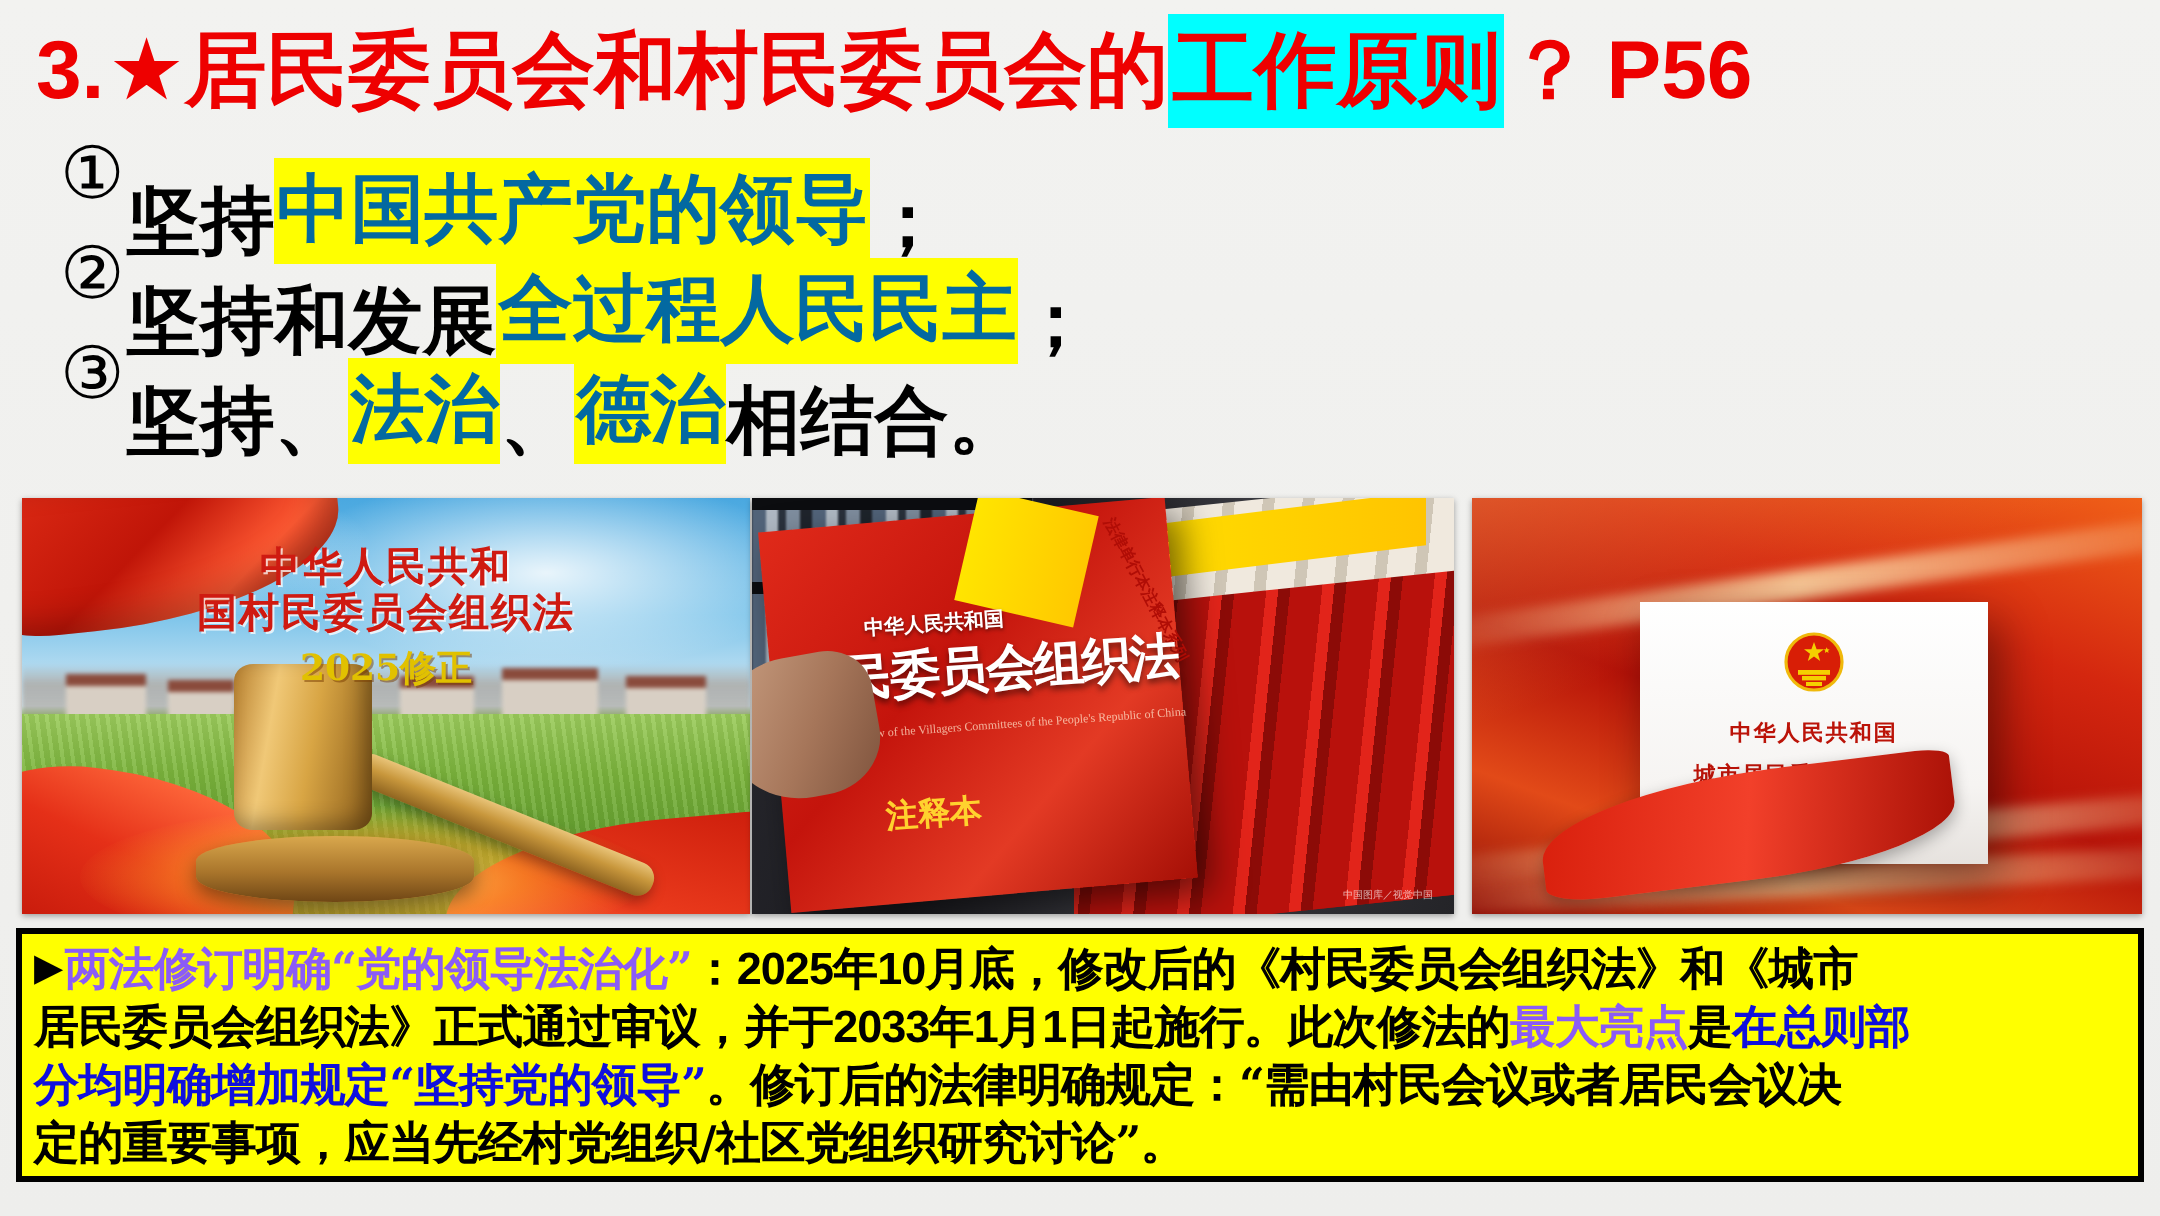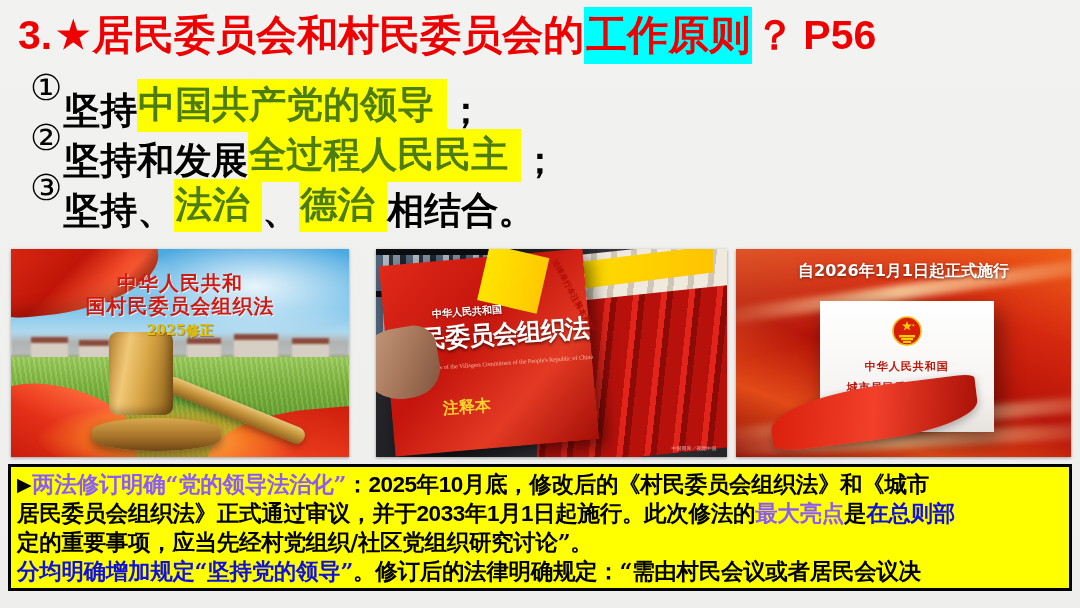--- a/index.html
+++ b/index.html
@@ -81,22 +81,22 @@
     font-family: "DejaVu Serif", "Liberation Serif", serif;
   }
   .bullet .circled {
     font-size: 36px;
     margin-right: 1px;
     font-family: "DejaVu Sans", sans-serif;
     font-weight: normal;
   }
   .hl-yellow {
     background: #ffff00;
-    color: #4d7c0f;
-    padding: 1px 13px 2px 1px;
+    color: #0369a1;
+    padding: 1px 1px 2px 1px;
     margin-top: 36px;
   }
   .blk {
     color: #000;
     margin-top: 48px;
   }
 
   
   .img-row {
     position: absolute;
@@ -105,21 +105,21 @@
     width: 1080px;
     height: 208px;
   }
   .photo {
     position: absolute;
     top: 0;
     height: 208px;
     overflow: hidden;
     box-shadow: 0 1px 3px rgba(0,0,0,0.35);
   }
-  .photo-1 { left: 11px;  width: 338px; }
+  .photo-1 { left: 11px;  width: 364px; }
   .photo-2 { left: 376px; width: 351px; background: #1c1a1c; }
   .photo-3 { left: 736px; width: 335px; }
 
   
   .p1-sky {
     position: absolute; inset: 0;
     background:
       radial-gradient(ellipse 60% 40% at 72% 18%, rgba(255,255,255,0.85) 0%, rgba(255,255,255,0) 60%),
       radial-gradient(ellipse 40% 26% at 22% 12%, rgba(255,255,255,0.6) 0%, rgba(255,255,255,0) 65%),
       linear-gradient(180deg, #4aa8e0 0%, #7cc4ea 28%, #bfe0f2 44%, #d9eaf3 50%, #8fbf5a 53%, #73ac3e 62%, #5e9a32 78%, #4e8a2a 100%);
@@ -193,21 +193,21 @@
     line-height: 1.18;
     font-family: "DejaVu Serif", serif;
     text-shadow: 1px 1px 0 rgba(255,255,255,0.75);
     letter-spacing: 1px;
   }
   .p1-sub {
     position: absolute; left: 0; right: 0; top: 35%;
     text-align: center;
     color: #e1c100;
     font-weight: bold;
-    font-size: 14px;
+    font-size: 18px;
     font-family: "DejaVu Serif", serif;
     text-shadow: 1px 1px 0 rgba(120,60,0,0.5);
   }
 
   
   .p2-bg {
     position: absolute; inset: 0;
     background: linear-gradient(110deg, #2a2a30 0%, #1b1b20 35%, #3a3a40 60%, #242428 100%);
   }
   .p2-shelf {
@@ -476,21 +476,20 @@
       <div class="p2-b-zhu">注释本</div>
       <div class="p2-hand"></div>
       <div class="p2-credit">中国图库／视觉中国</div>
     </div>
 
     <div class="photo photo-3">
       <div class="p3-bg"></div>
       <div class="p3-streak" style="top:16%; transform: rotate(-8deg);"></div>
       <div class="p3-streak" style="top:78%; transform: rotate(-5deg);"></div>
       <div class="p3-streak" style="top:88%; transform: rotate(-3deg); opacity:.8;"></div>
-      <div class="p3-title">自2026年1月1日起正式施行</div>
       <div class="p3-card">
         <svg class="p3-emblem" viewBox="0 0 40 36">
           <circle cx="20" cy="16" r="14" fill="#d81e06"></circle>
           <circle cx="20" cy="16" r="14" fill="none" stroke="#f0b90b" stroke-width="1.6"></circle>
           <polygon points="20,6 21.3,9.6 25,9.6 22,11.9 23.1,15.5 20,13.3 16.9,15.5 18,11.9 15,9.6 18.7,9.6" fill="#f5d000"></polygon>
           <polygon points="26.5,10 27.2,11.6 28.9,11.7 27.6,12.8 28,14.5 26.5,13.6 25,14.5 25.4,12.8 24.1,11.7 25.8,11.6" fill="#f5d000" transform="scale(.62) translate(16,4)"></polygon>
           <rect x="12" y="20" width="16" height="2.4" fill="#f5d000"></rect>
           <rect x="14" y="23" width="12" height="2.2" fill="#f5d000"></rect>
           <rect x="16" y="26" width="8" height="2" fill="#f5d000"></rect>
         </svg>
@@ -504,20 +503,20 @@
 
   <div class="note-box">
     <div class="note-line">
       <span class="tri">▶</span>
       <span><span class="red">两法修订明确“党的领导法治化”</span><span>：</span><span class="sans-num">2025</span><span>年</span><span class="sans-num">10</span><span>月底，修改后的《村民委员会组织法》和《城市</span></span>
     </div>
     <div class="note-line">
       <span><span>居民委员会组织法》正式通过审议，并于</span><span class="sans-num">2033</span><span>年</span><span class="sans-num">1</span><span>月</span><span class="sans-num">1</span><span>日起施行。此次修法的</span><span class="red">最大亮点</span><span>是</span><span class="blue">在总则部</span></span>
     </div>
     <div class="note-line">
+      <span><span class="blue">分均明确增加规定“坚持党的领导”</span><span>。修订后的法律明确规定：“需由村民会议或者居民会议决</span></span>
+    </div>
+    <div class="note-line">
       <span><span>定的重要事项，应当先经村党组织/社区党组织研究讨论”。</span></span>
     </div>
-    <div class="note-line">
-      <span><span class="blue">分均明确增加规定“坚持党的领导”</span><span>。修订后的法律明确规定：“需由村民会议或者居民会议决</span></span>
-    </div>
   </div>
 
 </div>
 
 </body></html>

